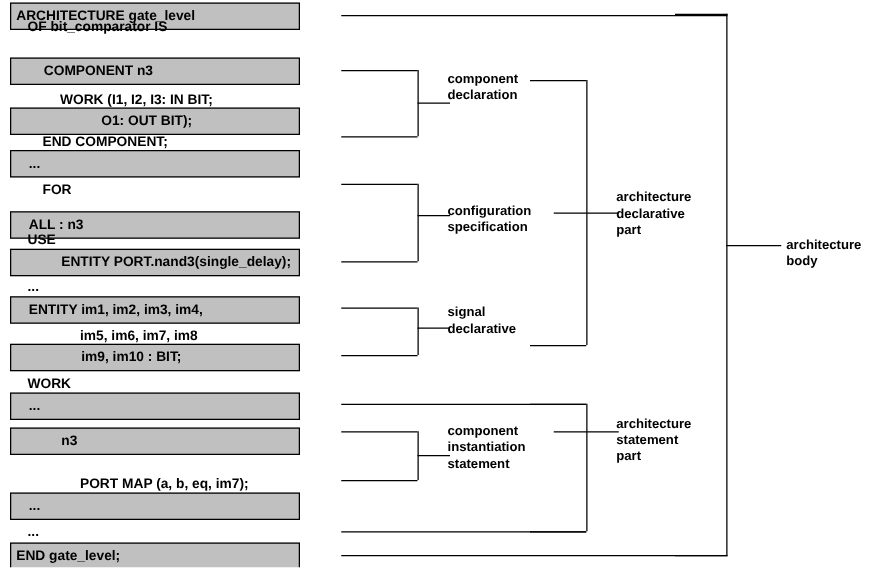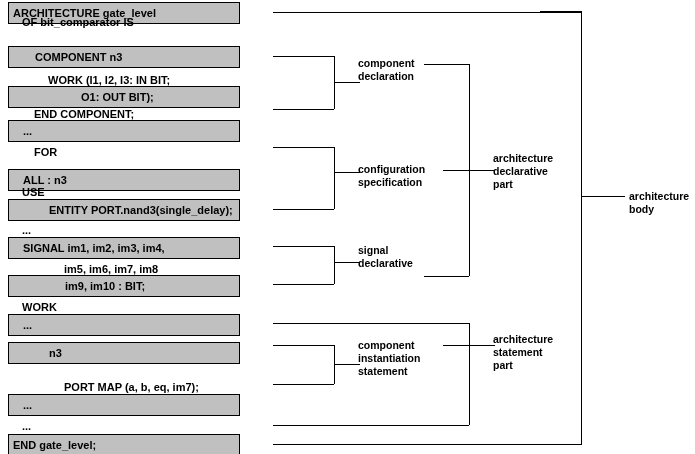--- a/index.html
+++ b/index.html
@@ -78,21 +78,21 @@
     <div class="code-line shaded ind2" style="top:46px">COMPONENT n3</div>
     <div class="code-line plain  ind3" style="top:70px">WORK (I1, I2, I3: IN BIT;</div>
     <div class="code-line shaded ind5" style="top:86px">O1: OUT BIT);</div>
     <div class="code-line plain  ind2" style="top:104px">END COMPONENT;</div>
     <div class="code-line shaded ind1" style="top:120px">...</div>
     <div class="code-line plain  ind2" style="top:142px">FOR</div>
     <div class="code-line shaded ind1" style="top:169px">ALL : n3</div>
     <div class="code-line plain  ind1" style="top:182px">USE</div>
     <div class="code-line shaded ind3" style="top:199px">ENTITY PORT.nand3(single_delay);</div>
     <div class="code-line plain  ind1" style="top:220px">...</div>
-    <div class="code-line shaded ind1" style="top:237px">SIGNAL im1, im2, im3, im4,</div>
+    <div class="code-line shaded ind1" style="top:237px">ENTITY im1, im2, im3, im4,</div>
     <div class="code-line plain  ind4" style="top:259px">im5, im6, im7, im8</div>
     <div class="code-line shaded ind4" style="top:275px">im9, im10 : BIT;</div>
     <div class="code-line plain  ind1" style="top:297px">WORK</div>
     <div class="code-line shaded ind1" style="top:314px">...</div>
     <div class="code-line plain  ind1" style="top:337px">g7 :</div>
     <div class="code-line shaded ind3" style="top:342px">n3</div>
     <div class="code-line plain  ind4" style="top:377px">PORT MAP (a, b, eq, im7);</div>
     <div class="code-line shaded ind1" style="top:394px">...</div>
     <div class="code-line plain  ind1" style="top:416px">...</div>
     <div class="code-line shaded ind0" style="top:434px">END gate_level;</div>

